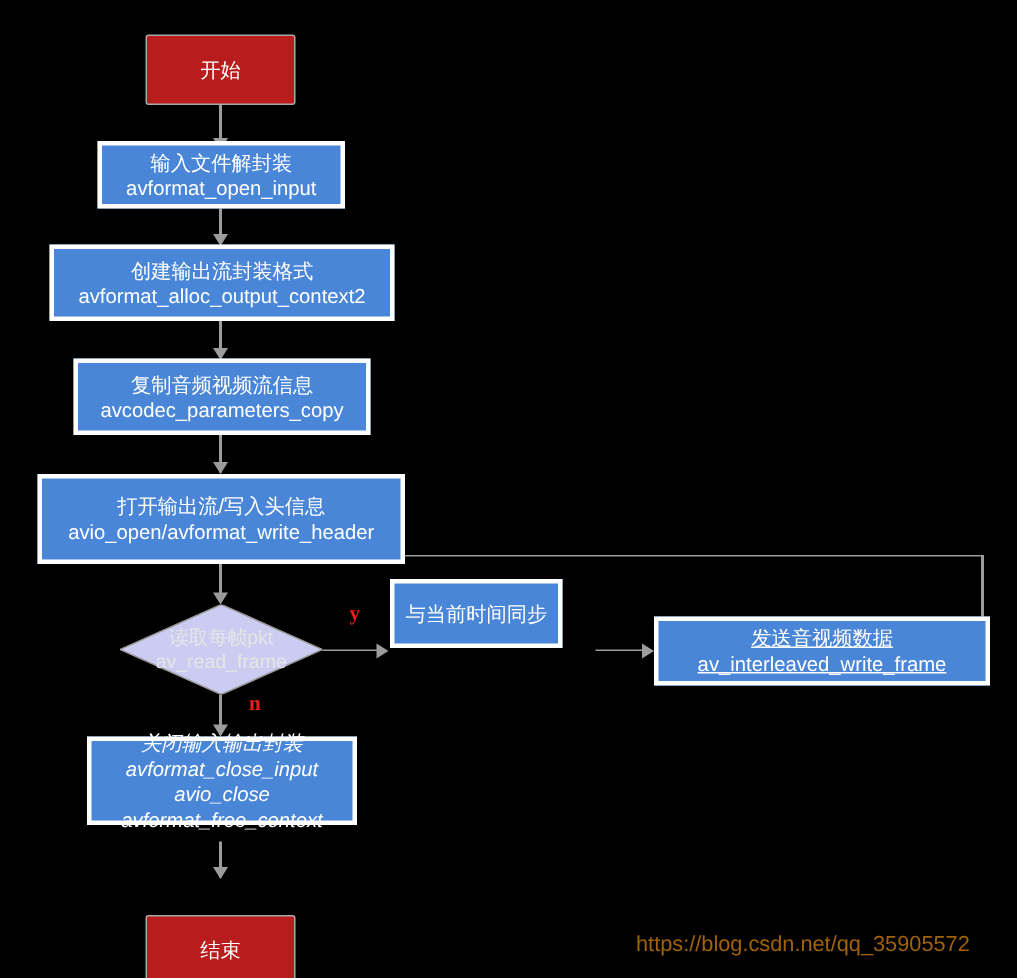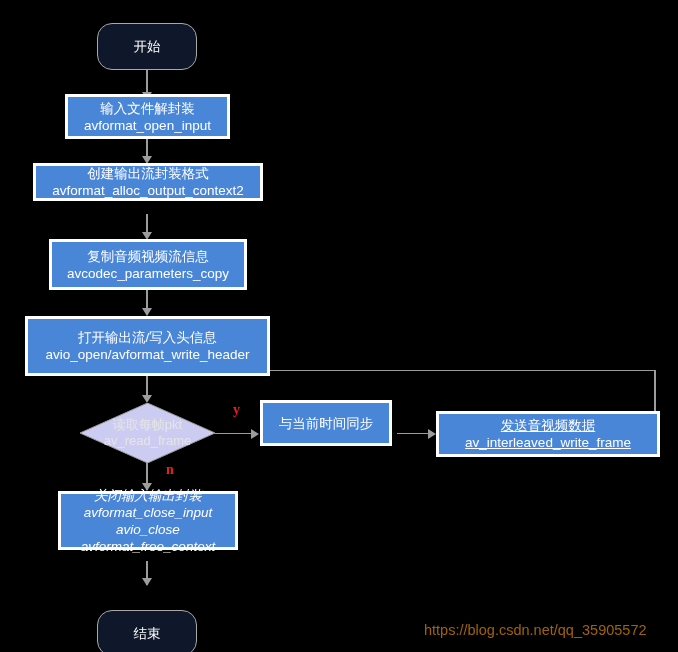--- a/index.html
+++ b/index.html
@@ -23,22 +23,22 @@
     justify-content: center;
     text-align: center;
     color: #ffffff;
     font-size: 13.5px;
     line-height: 17px;
     border: 1px solid #9a9a9a;
     white-space: pre-line;
     letter-spacing: 0px;
   }
   .terminator {
-    background: #0f172a;
-    border-radius: 15px;
+    background: #b91c1c;
+    border-radius: 2px;
     border: 1px solid #a8a8a8;
   }
   .process {
     background: #4a86d8;
     border: 3px solid #ffffff;
   }
   .decision-wrap {
     position: absolute;
     display: flex;
     align-items: center;
@@ -134,38 +134,38 @@
   <div class="arrow-down" style="left:142px; top:578px;"></div>
 
   <div class="edge-label" style="left:233px; top:402px;">y</div>
   <div class="edge-label" style="left:166px; top:462px;">n</div>
 
   <div class="node terminator" style="left:97px; top:23px; width:100px; height:47px;">开始</div>
 
   <div class="node process" style="left:65px; top:94px; width:165px; height:45px;">输入文件解封装
 avformat_open_input</div>
 
-  <div class="node process" style="left:33px; top:163px; width:230px; height:38px;">创建输出流封装格式
+  <div class="node process" style="left:33px; top:163px; width:230px; height:51px;">创建输出流封装格式
 avformat_alloc_output_context2</div>
 
   <div class="node process" style="left:49px; top:239px; width:198px; height:51px;">复制音频视频流信息
 avcodec_parameters_copy</div>
 
   <div class="node process" style="left:25px; top:316px; width:245px; height:60px;">打开输出流/写入头信息
 avio_open/avformat_write_header</div>
 
   <div class="decision-wrap" style="left:80px; top:403px; width:135px; height:60px;">
     <svg class="decision-shape" viewBox="0 0 135 60" preserveAspectRatio="none">
       <polygon points="67.5,0 135,30 67.5,60 0,30" fill="#ccccf2" stroke="#9a9a9a" stroke-width="1"></polygon>
     </svg>
     <div class="decision-label">读取每帧pkt
 av_read_frame</div>
   </div>
 
-  <div class="node process" style="left:260px; top:400px; width:132px; height:46px;">与当前时间同步</div>
+  <div class="node process" style="left:260px; top:386px; width:115px; height:46px;">与当前时间同步</div>
 
   <div class="node process" style="left:436px; top:411px; width:224px; height:46px;text-decoration:underline;">发送音视频数据
 av_interleaved_write_frame</div>
 
   <div class="node process" style="left:58px; top:491px; width:180px; height:59px;font-style:italic;">关闭输入输出封装
 avformat_close_input
 avio_close
 avformat_free_context</div>
 
   <div class="node terminator" style="left:97px; top:610px; width:100px; height:46px;">结束</div>

